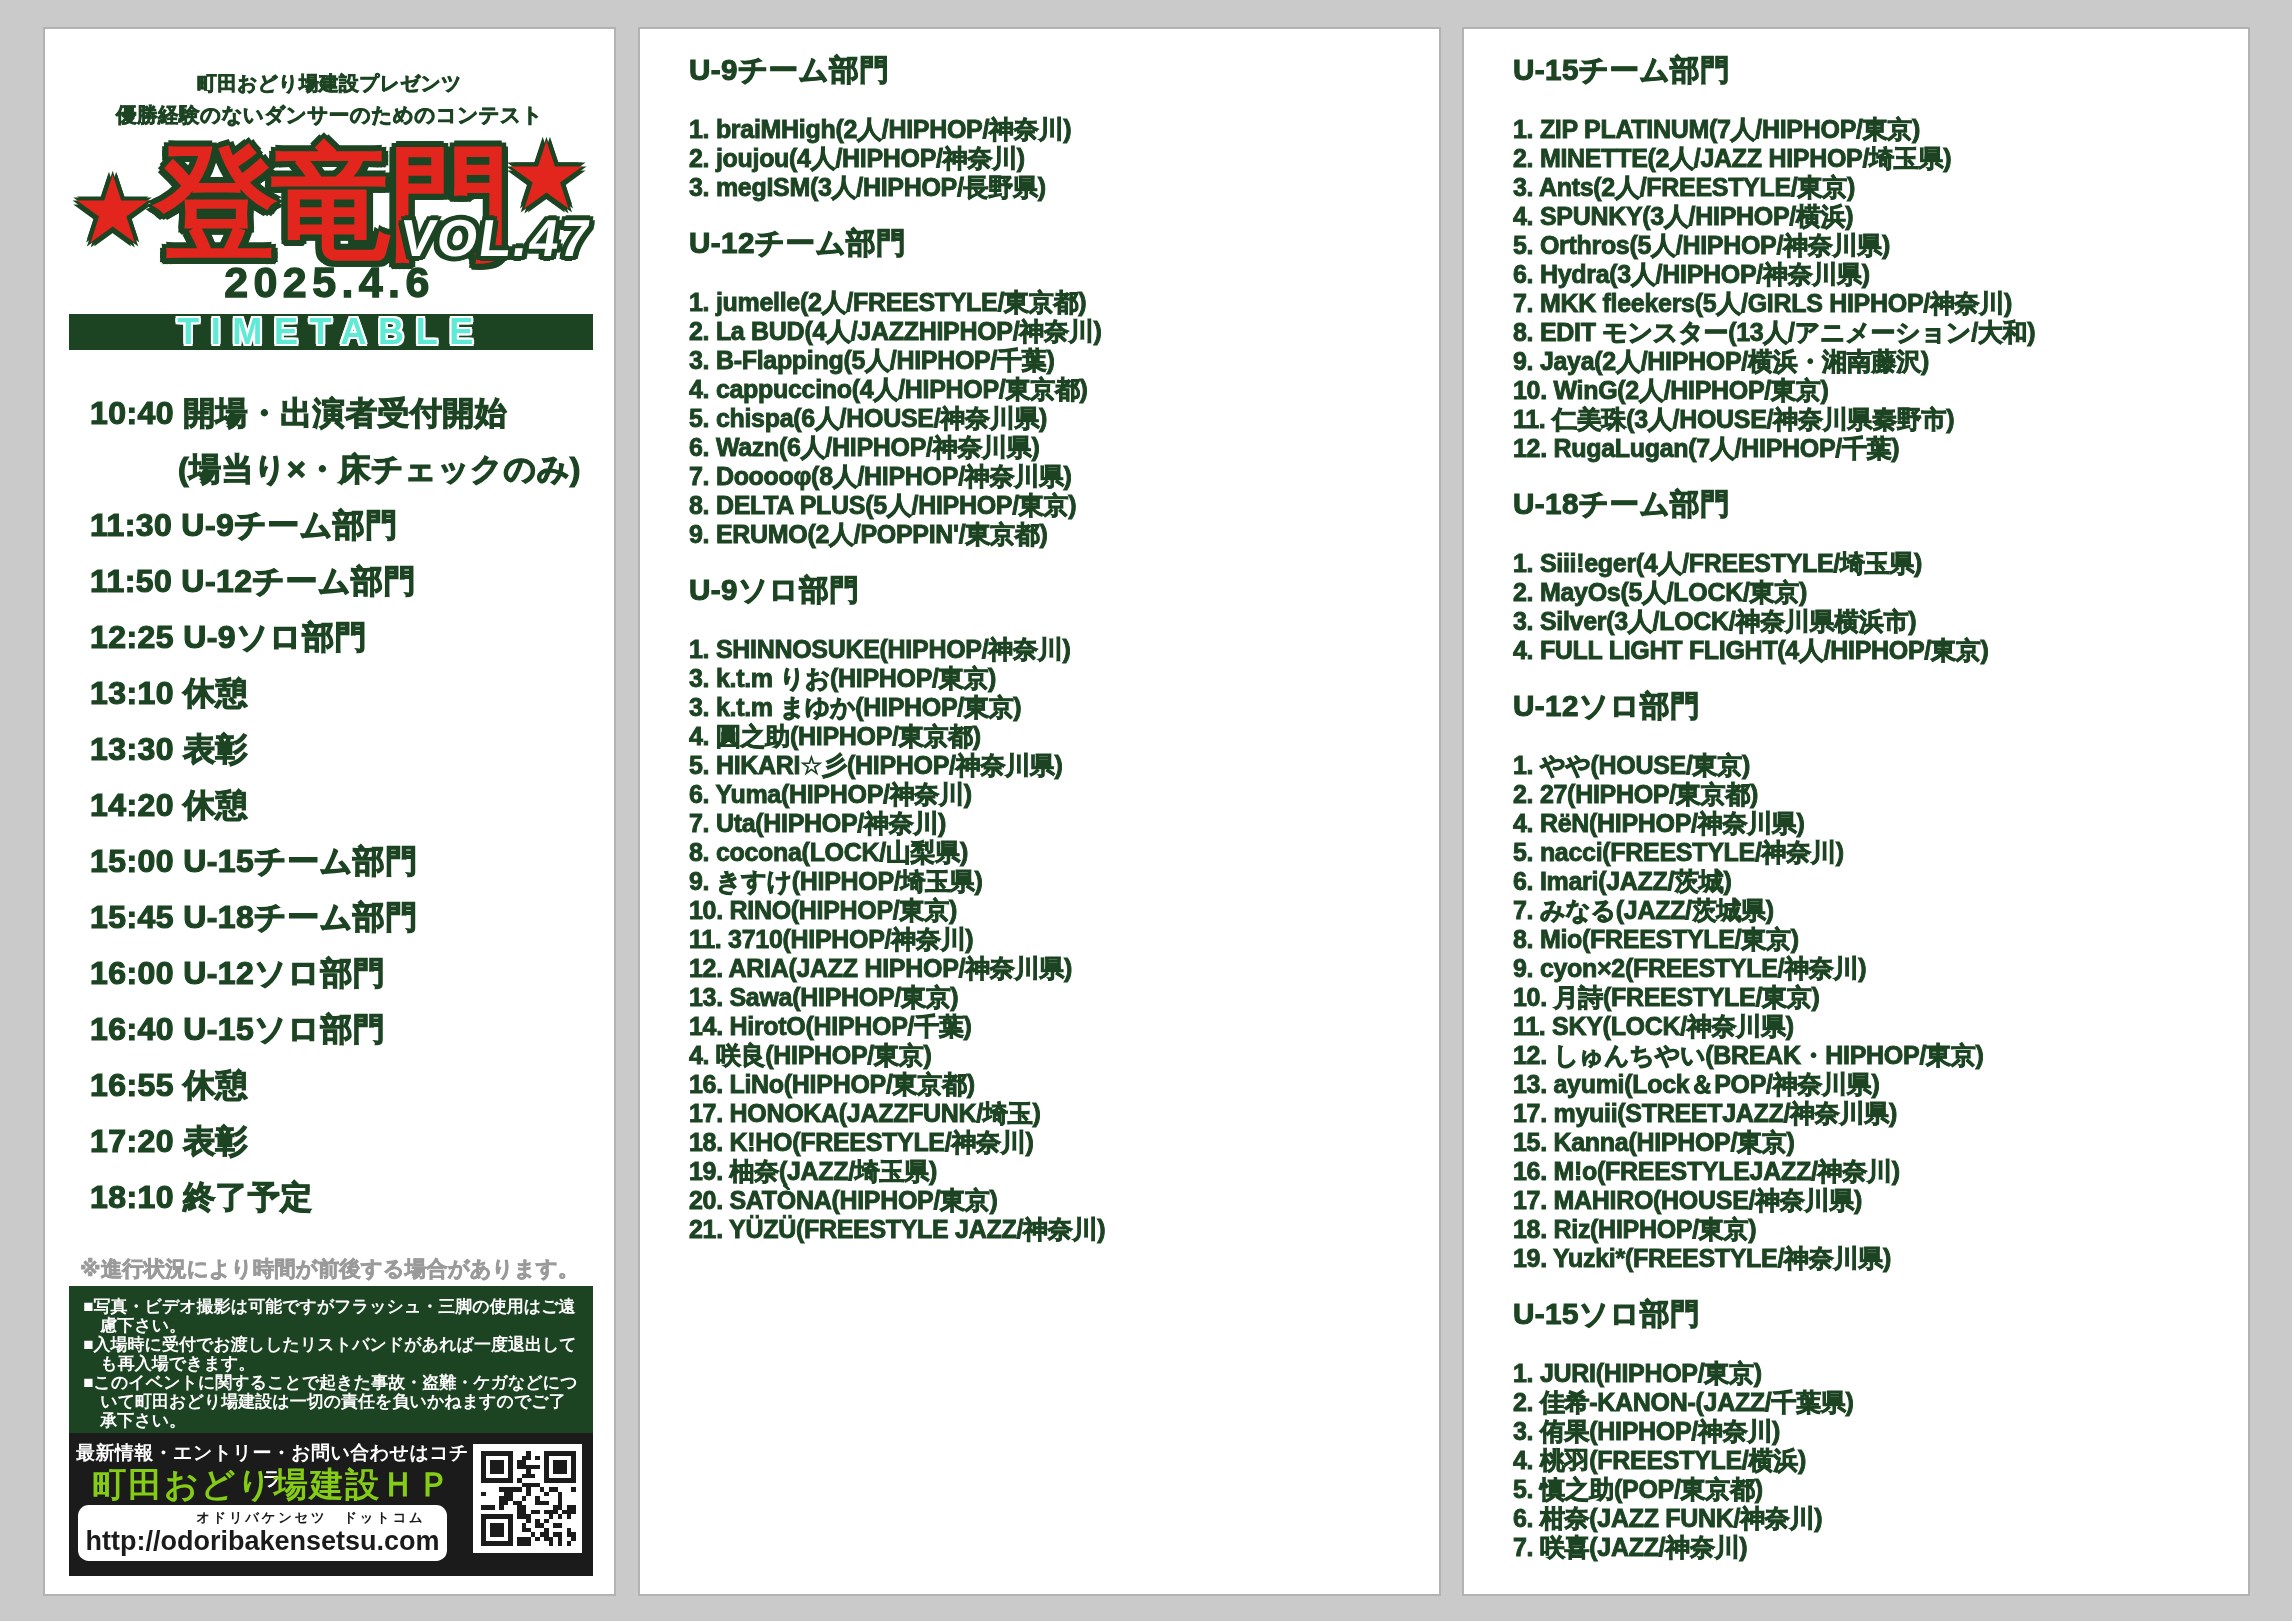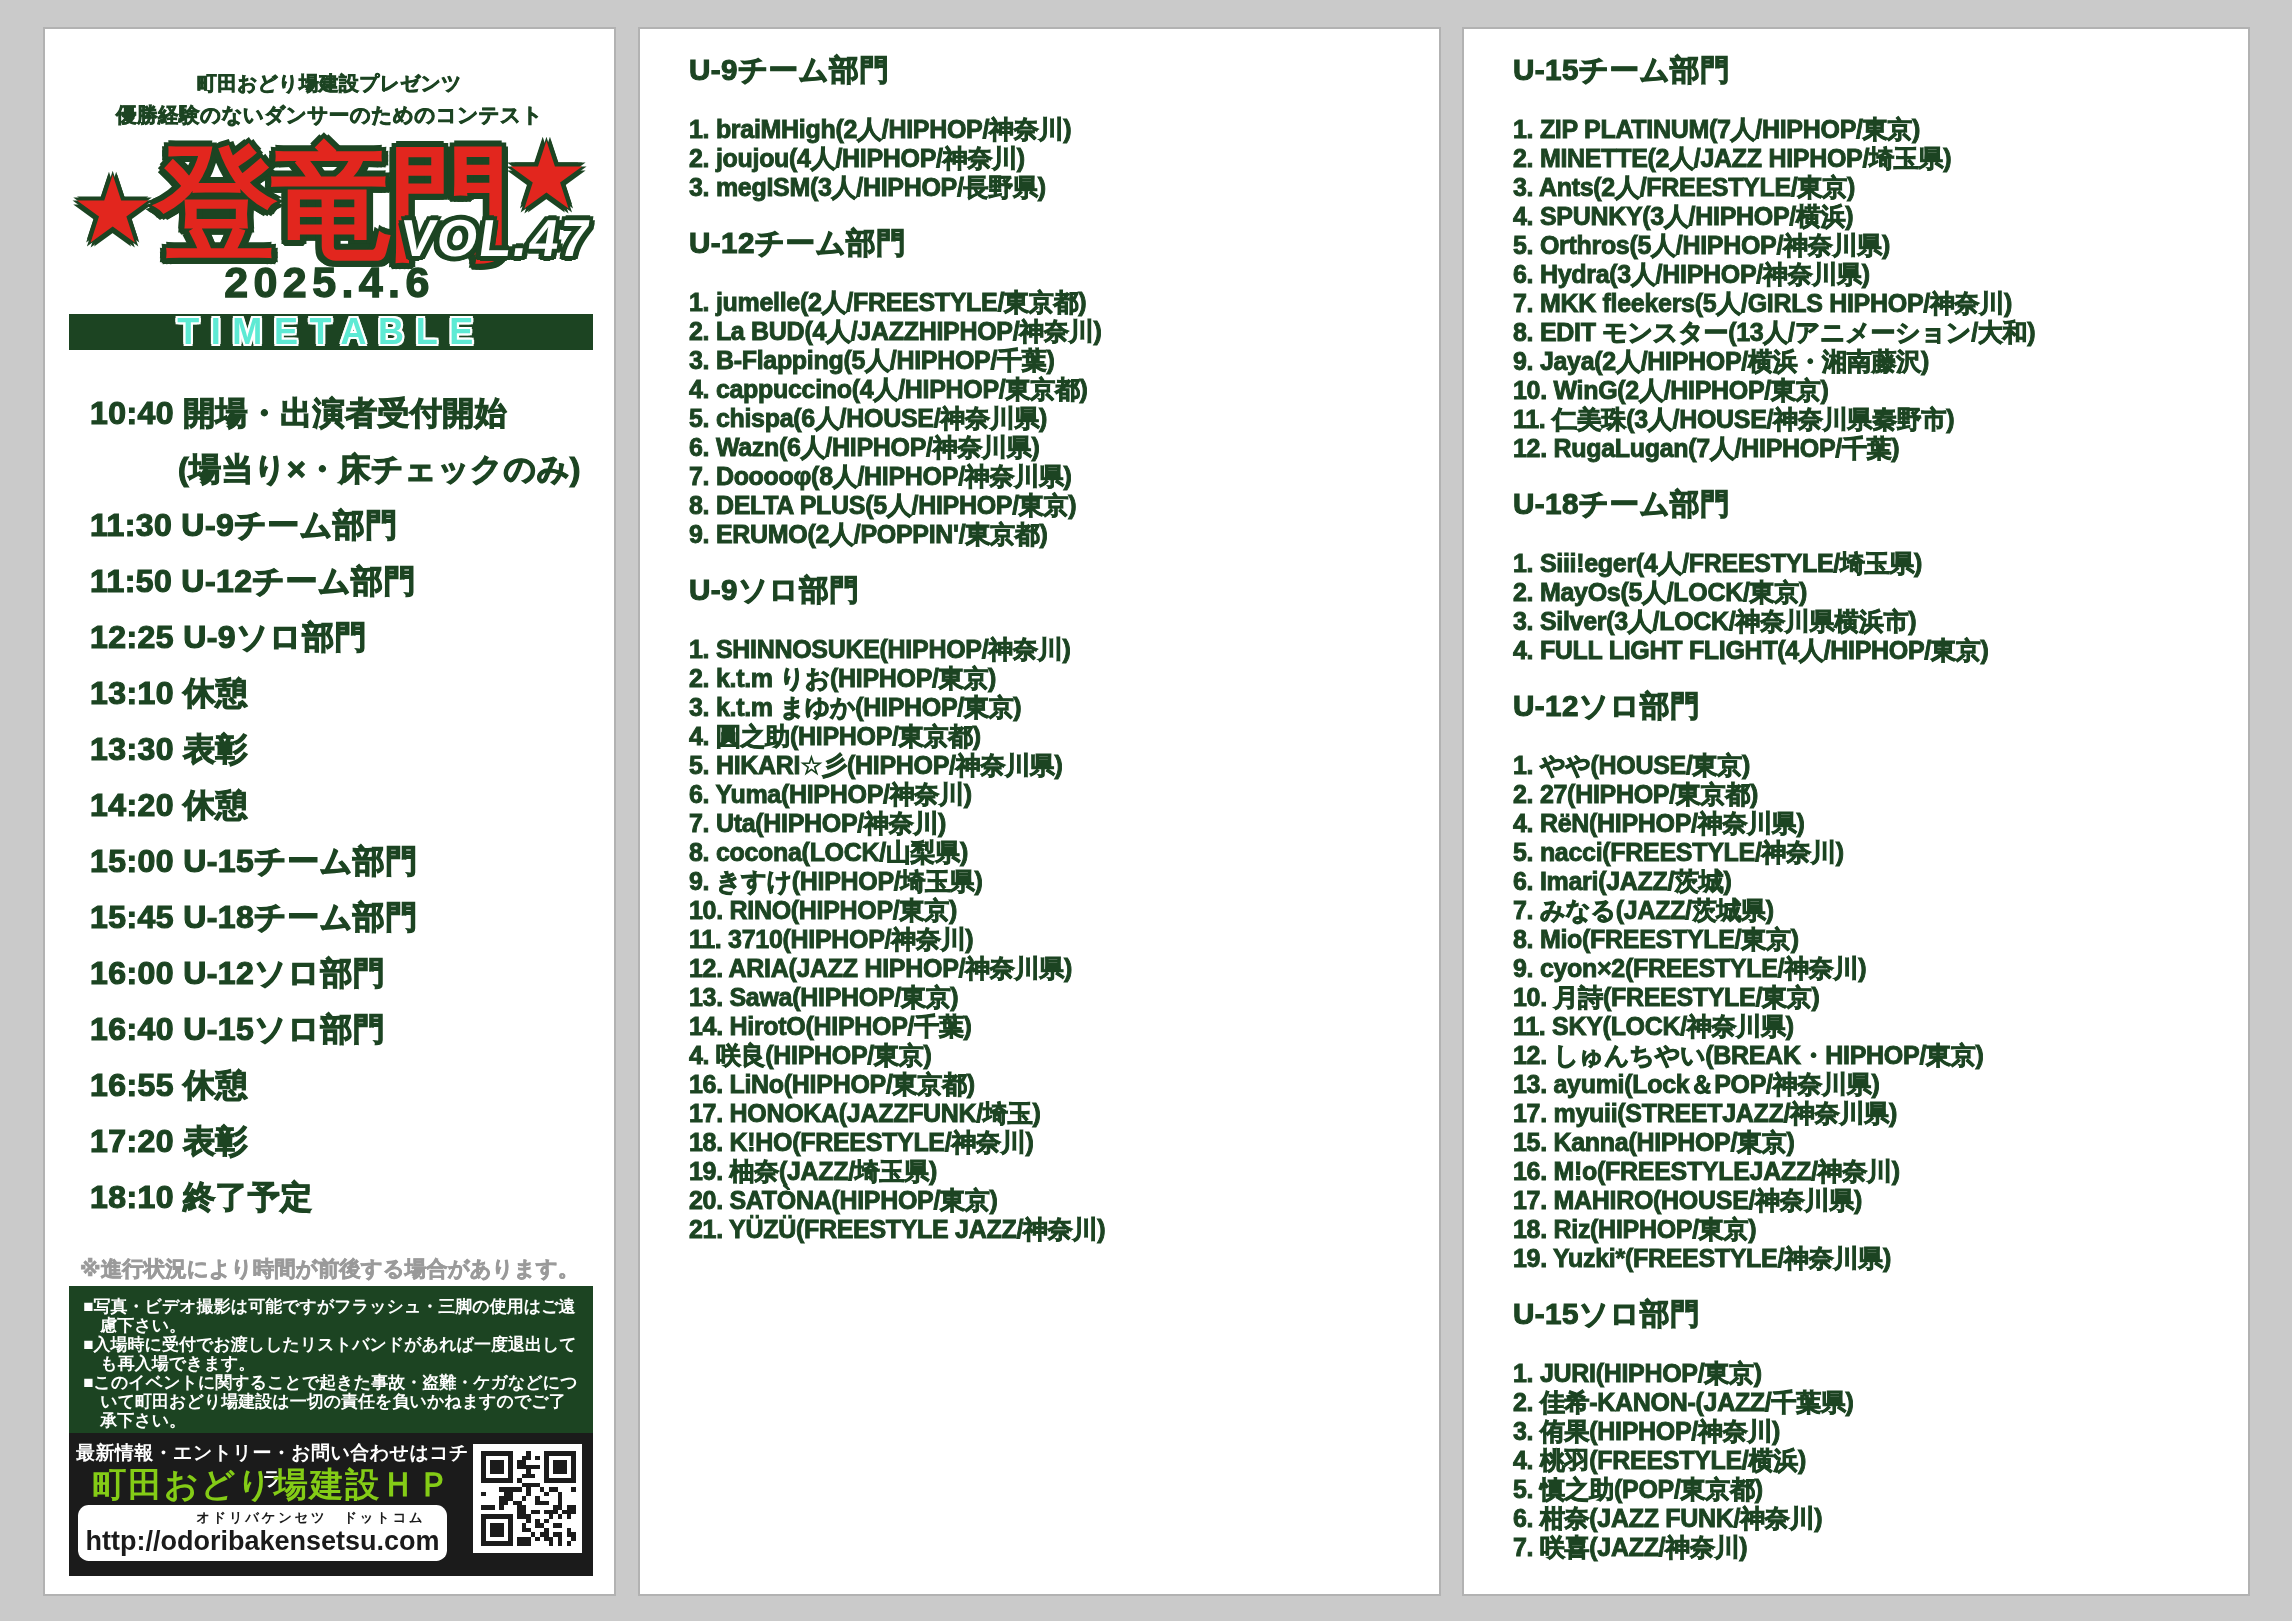--- a/index.html
+++ b/index.html
@@ -246,21 +246,21 @@
       <div class="entry">4. cappuccino(4人/HIPHOP/東京都)</div>
       <div class="entry">5. chispa(6人/HOUSE/神奈川県)</div>
       <div class="entry">6. Wazn(6人/HIPHOP/神奈川県)</div>
       <div class="entry">7. Dooooφ(8人/HIPHOP/神奈川県)</div>
       <div class="entry">8. DELTA PLUS(5人/HIPHOP/東京)</div>
       <div class="entry">9. ERUMO(2人/POPPIN'/東京都)</div>
     </div>
     <div class="section">
       <div class="sec-head">U-9ソロ部門</div>
       <div class="entry">1. SHINNOSUKE(HIPHOP/神奈川)</div>
-      <div class="entry">2. k.t.m りお(HIPHOP/東京)</div>
+      <div class="entry">3. k.t.m りお(HIPHOP/東京)</div>
       <div class="entry">3. k.t.m まゆか(HIPHOP/東京)</div>
       <div class="entry">4. 圓之助(HIPHOP/東京都)</div>
       <div class="entry">5. HIKARI☆彡(HIPHOP/神奈川県)</div>
       <div class="entry">6. Yuma(HIPHOP/神奈川)</div>
       <div class="entry">7. Uta(HIPHOP/神奈川)</div>
       <div class="entry">8. cocona(LOCK/山梨県)</div>
       <div class="entry">9. きすけ(HIPHOP/埼玉県)</div>
       <div class="entry">10. RINO(HIPHOP/東京)</div>
       <div class="entry">11. 3710(HIPHOP/神奈川)</div>
       <div class="entry">12. ARIA(JAZZ HIPHOP/神奈川県)</div>

